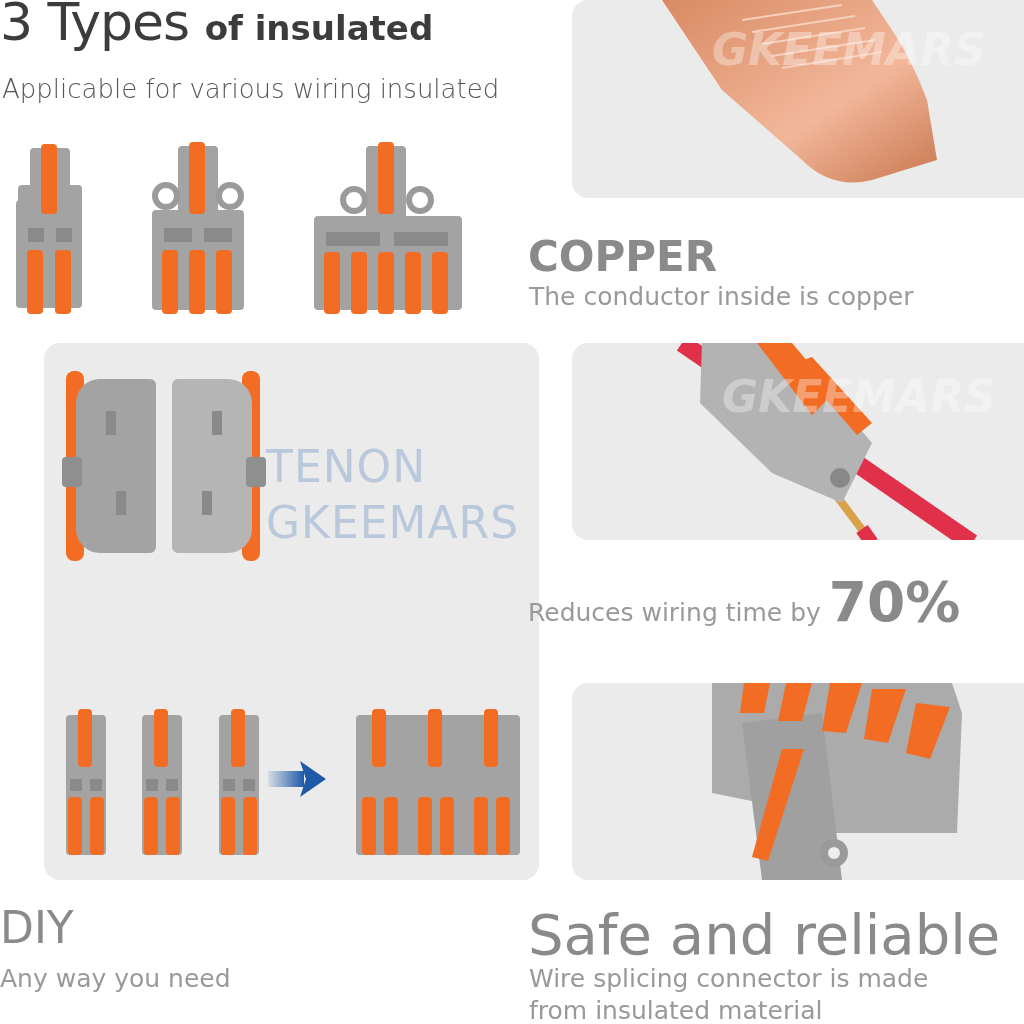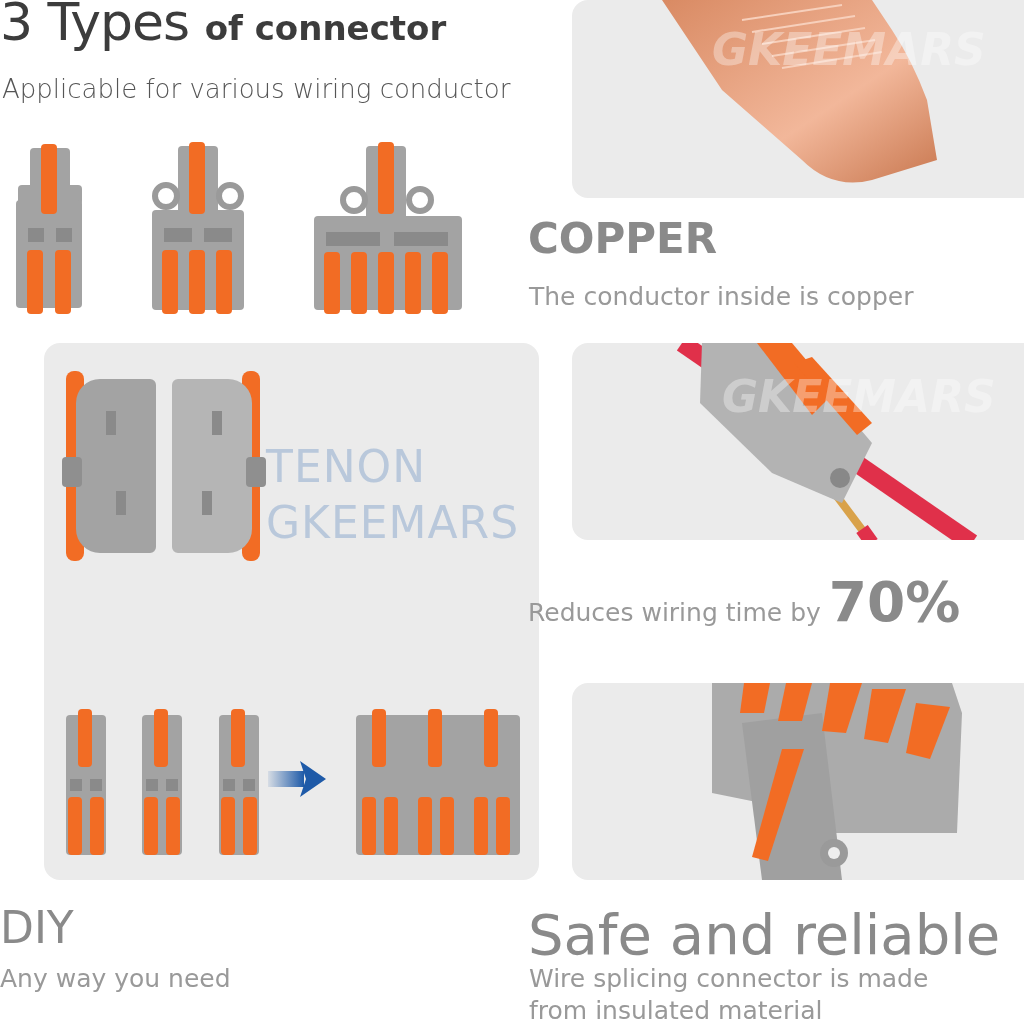--- a/index.html
+++ b/index.html
@@ -29,23 +29,23 @@
 
   .watermark { position: absolute; color: rgba(255,255,255,0.35); font-style: italic; font-weight: bold; font-size: 44px; white-space: nowrap; }
 
   .pct { font-size: 55px; font-weight: bold; color: #8a8a8a; }
 </style>
 </head>
 <body>
 
 <div class="abs title-big">
   <span>3 Types</span>
-  <span class="small">of connector</span>
-</div>
-<div class="abs subtitle">Applicable for various wiring conductor</div>
+  <span class="small">of insulated</span>
+</div>
+<div class="abs subtitle">Applicable for various wiring insulated</div>
 
 <div class="abs" style="left:0;top:140px;width:480px;height:180px;">
 
   <div class="conn" style="left:14px;top:0;width:70px;height:175px;">
     <div class="body-gray" style="left:16px;top:8px;width:40px;height:90px;"></div>
     <div class="body-gray" style="left:4px;top:45px;width:64px;height:20px;"></div>
     <div class="body-gray" style="left:2px;top:60px;width:66px;height:108px;"></div>
     <div class="lever" style="left:27px;top:4px;width:16px;height:70px;"></div>
     <div class="slot" style="left:14px;top:88px;width:16px;height:14px;"></div>
     <div class="slot" style="left:42px;top:88px;width:16px;height:14px;"></div>
@@ -168,21 +168,21 @@
     </defs>
     <path d="M90,0 L150,90 L230,160 Q260,190 300,180 L365,160 L355,100 Q340,60 320,30 L300,0 Z" fill="url(#cg)"></path>
     <line x1="170" y1="20" x2="270" y2="5" stroke="#f7d0bc" stroke-width="2"></line>
     <line x1="180" y1="32" x2="283" y2="16" stroke="#f7d0bc" stroke-width="2"></line>
     <line x1="190" y1="44" x2="293" y2="28" stroke="#f7d0bc" stroke-width="2"></line>
     <line x1="200" y1="56" x2="303" y2="40" stroke="#f7d0bc" stroke-width="2"></line>
     <line x1="210" y1="68" x2="310" y2="52" stroke="#f7d0bc" stroke-width="2"></line>
   </svg>
   <div class="watermark" style="left:140px;top:24px;">GKEEMARS</div>
 </div>
-<div class="abs heading" style="left:528px;top:214px;">COPPER</div>
+<div class="abs heading" style="left:528px;top:232px;">COPPER</div>
 <div class="abs caption" style="left:529px;top:282px;">The conductor inside is copper</div>
 
 <div class="panel" style="left:528px;top:343px;width:496px;height:197px;">
   <svg class="abs" style="left:0;top:0;" width="496" height="197" viewBox="0 0 496 197">
     <line x1="110" y1="0" x2="400" y2="200" stroke="#e0304a" stroke-width="18"></line>
     <line x1="255" y1="140" x2="300" y2="200" stroke="#d9a24a" stroke-width="8"></line>
     <line x1="290" y1="186" x2="300" y2="200" stroke="#e0304a" stroke-width="14"></line>
     <polygon points="130,0 215,0 300,100 270,160 200,130 128,60" fill="#b3b3b3"></polygon>
     <polygon points="185,0 220,0 262,50 240,72" fill="#f26c24"></polygon>
     <polygon points="222,20 240,14 300,80 285,92" fill="#f26c24"></polygon>

